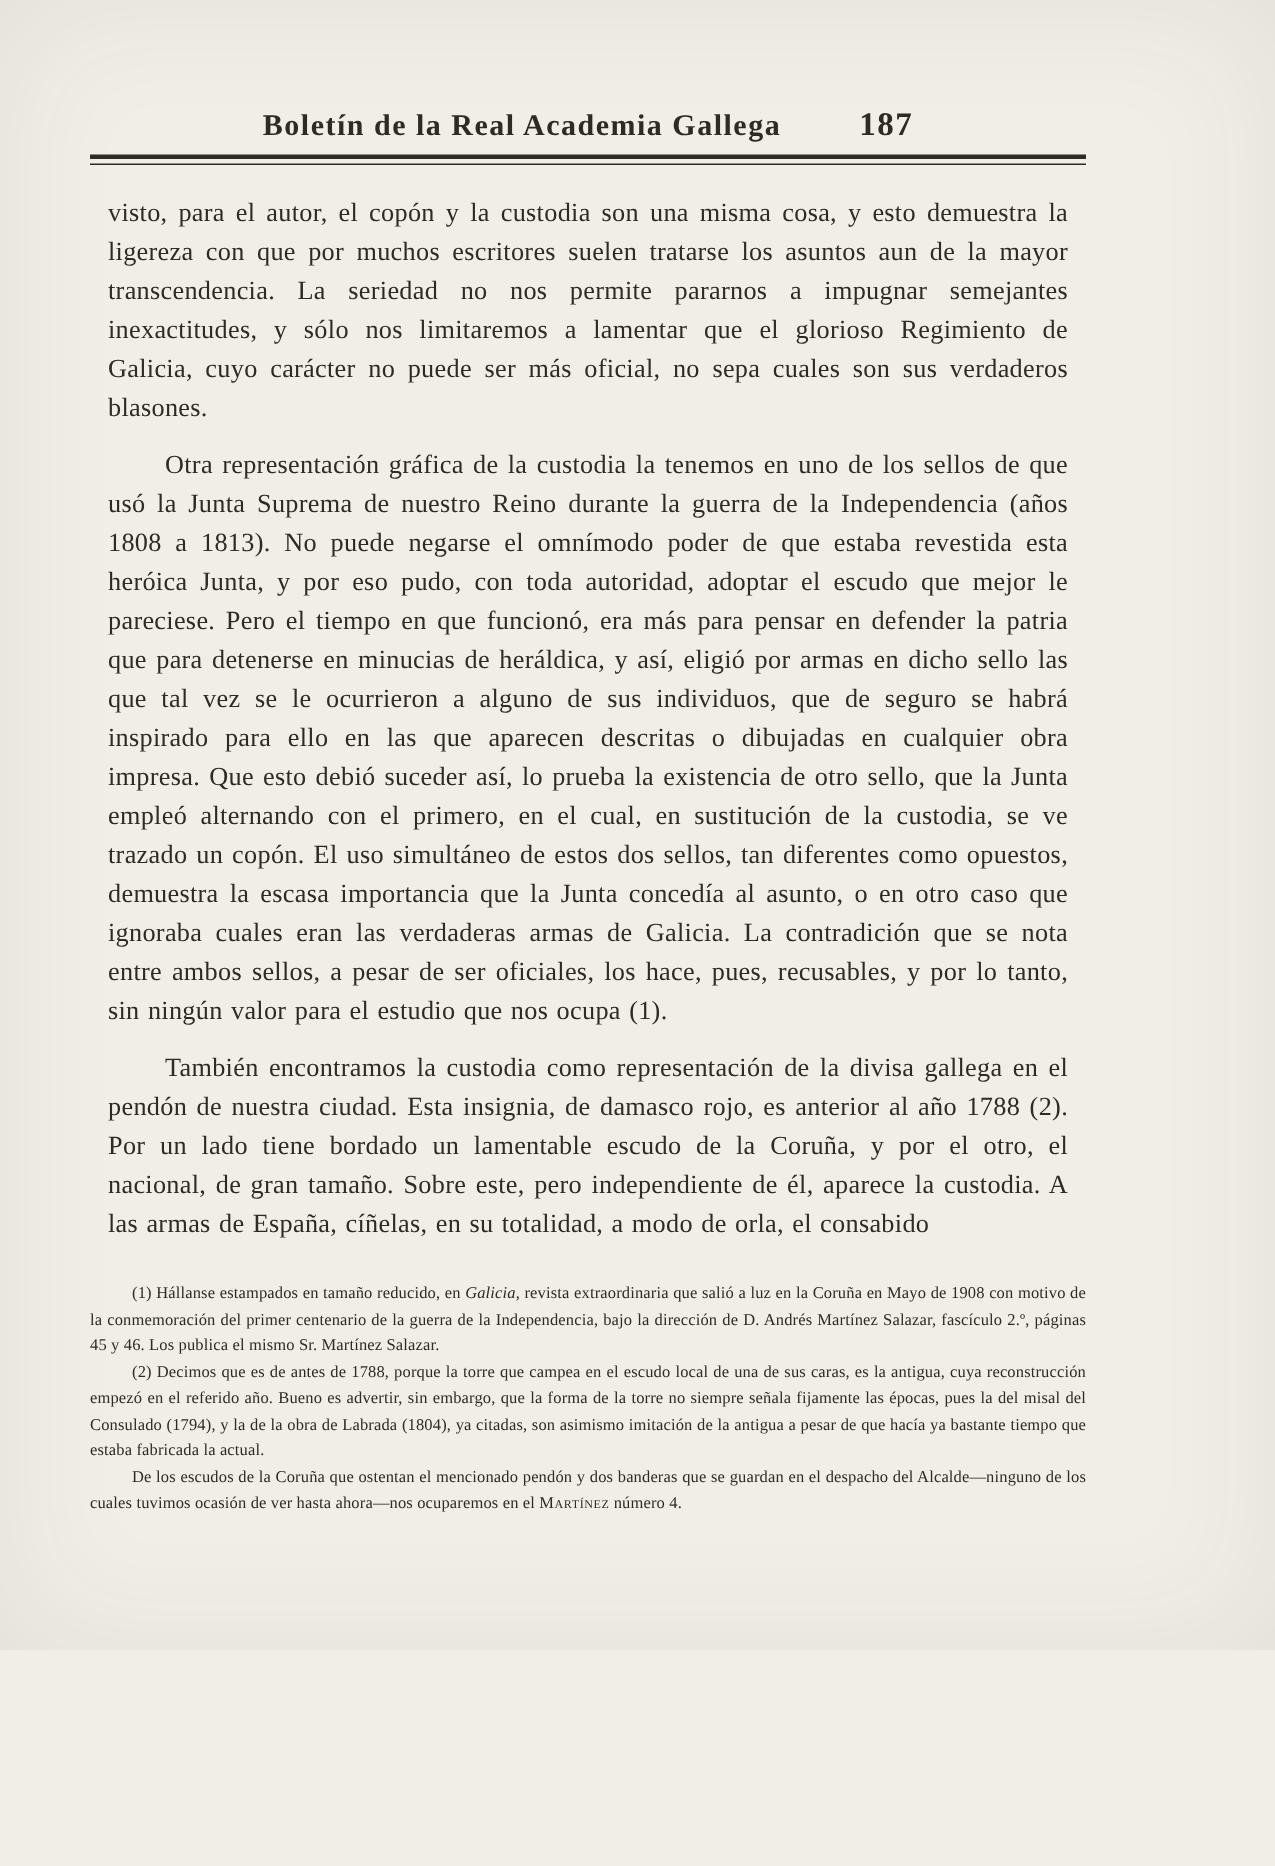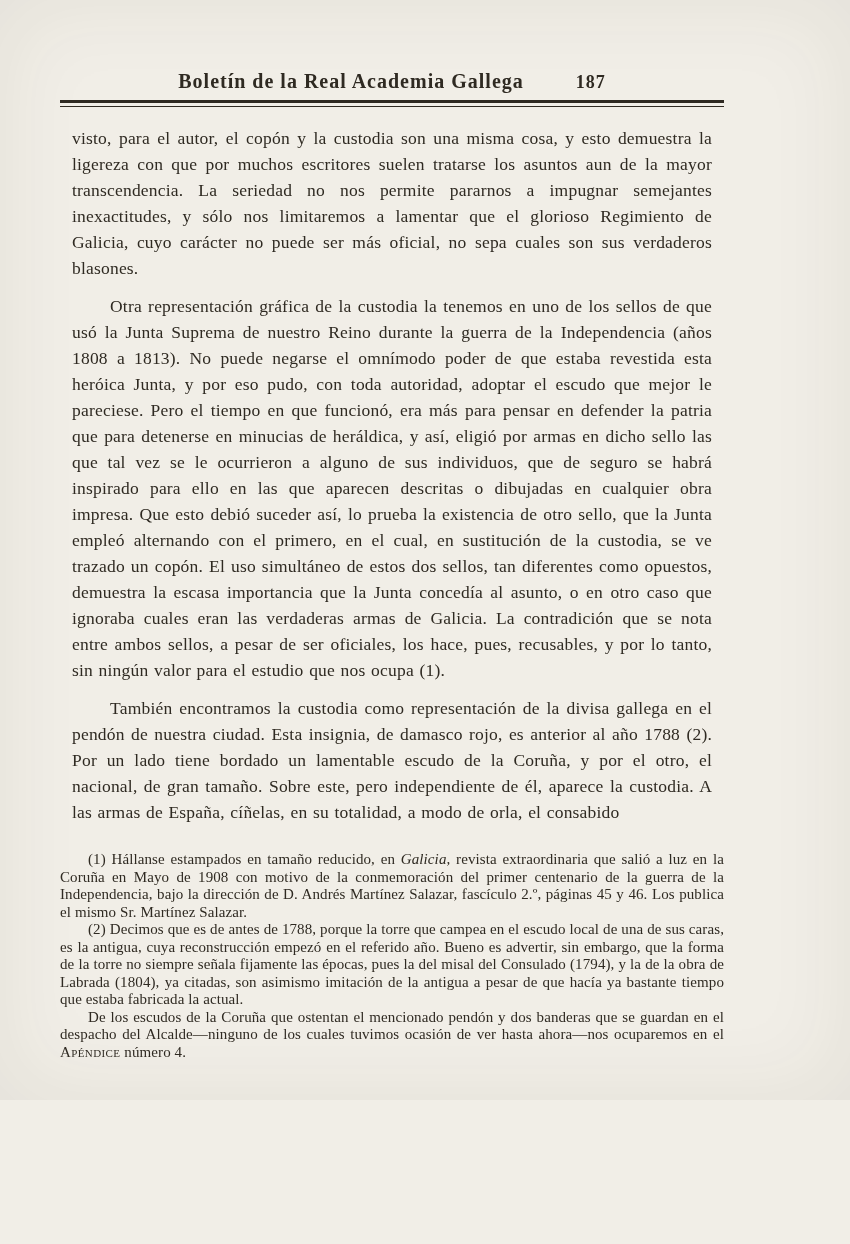--- a/index.html
+++ b/index.html
@@ -33,21 +33,21 @@
     align-items: baseline;
     gap: 52px;
   }
   .journal-title {
     font-size: 20px;
     font-weight: 700;
     letter-spacing: 1px;
     white-space: nowrap;
   }
   .page-number {
-    font-size: 18px;
+    font-size: 22px;
     font-weight: 700;
     letter-spacing: 1px;
   }
   .rule-thick {
     height: 3px;
     background: var(--ink);
     margin-top: 7px;
   }
   .rule-thin {
     height: 1px;
@@ -64,21 +64,21 @@
     word-spacing: 1px;
   }
   .body-text p.no-indent {
     text-indent: 0;
   }
   .footnotes {
     margin-top: 26px;
   }
   .footnotes p {
     margin: 0;
-    font-size: 15px;
+    font-size: 11px;
     line-height: 17.5px;
     text-align: justify;
     text-indent: 28px;
     letter-spacing: 0.1px;
   }
   .footnotes em {
     font-style: italic;
   }
   .smallcaps {
     font-variant: small-caps;
@@ -101,16 +101,16 @@
 
   <main class="body-text">
     <p class="no-indent">visto, para el autor, el copón y la custodia son una misma cosa, y esto demuestra la ligereza con que por muchos escritores suelen tratarse los asuntos aun de la mayor transcendencia. La seriedad no nos permite pararnos a impugnar semejantes inexactitudes, y sólo nos limitaremos a lamentar que el glorioso Regimiento de Galicia, cuyo carácter no puede ser más oficial, no sepa cuales son sus verdaderos blasones.</p>
     <p>Otra representación gráfica de la custodia la tenemos en uno de los sellos de que usó la Junta Suprema de nuestro Reino durante la guerra de la Independencia (años 1808 a 1813). No puede negarse el omnímodo poder de que estaba revestida esta heróica Junta, y por eso pudo, con toda autoridad, adoptar el escudo que mejor le pareciese. Pero el tiempo en que funcionó, era más para pensar en defender la patria que para detenerse en minucias de heráldica, y así, eligió por armas en dicho sello las que tal vez se le ocurrieron a alguno de sus individuos, que de seguro se habrá inspirado para ello en las que aparecen descritas o dibujadas en cualquier obra impresa. Que esto debió suceder así, lo prueba la existencia de otro sello, que la Junta empleó alternando con el primero, en el cual, en sustitución de la custodia, se ve trazado un copón. El uso simultáneo de estos dos sellos, tan diferentes como opuestos, demuestra la escasa importancia que la Junta concedía al asunto, o en otro caso que ignoraba cuales eran las verdaderas armas de Galicia. La contradición que se nota entre ambos sellos, a pesar de ser oficiales, los hace, pues, recusables, y por lo tanto, sin ningún valor para el estudio que nos ocupa (1).</p>
     <p>También encontramos la custodia como representación de la divisa gallega en el pendón de nuestra ciudad. Esta insignia, de damasco rojo, es anterior al año 1788 (2). Por un lado tiene bordado un lamentable escudo de la Coruña, y por el otro, el nacional, de gran tamaño. Sobre este, pero independiente de él, aparece la custodia. A las armas de España, cíñelas, en su totalidad, a modo de orla, el consabido</p>
   </main>
 
   <section class="footnotes">
     <p><span>(1)  Hállanse estampados en tamaño reducido, en </span><em>Galicia,</em><span> revista extraordinaria que salió a luz en la Coruña en Mayo de 1908 con motivo de la conmemoración del primer centenario de la guerra de la Independencia, bajo la dirección de D. Andrés Martínez Salazar, fascículo 2.º, páginas 45 y 46. Los publica el mismo Sr. Martínez Salazar.</span></p>
     <p><span>(2)  Decimos que es de antes de 1788, porque la torre que campea en el escudo local de una de sus caras, es la antigua, cuya reconstrucción empezó en el referido año. Bueno es advertir, sin embargo, que la forma de la torre no siempre señala fijamente las épocas, pues la del misal del Consulado (1794), y la de la obra de Labrada (1804), ya citadas, son asimismo imitación de la antigua a pesar de que hacía ya bastante tiempo que estaba fabricada la actual.</span></p>
-    <p><span>De los escudos de la Coruña que ostentan el mencionado pendón y dos banderas que se guardan en el despacho del Alcalde—ninguno de los cuales tuvimos ocasión de ver hasta ahora—nos ocuparemos en el </span><span class="smallcaps">Apéndice</span><span> número 4.</span></p>
+    <p><span>De los escudos de la Coruña que ostentan el mencionado pendón y dos banderas que se guardan en el despacho del Alcalde—ninguno de los cuales tuvimos ocasión de ver hasta ahora—nos ocuparemos en el </span><span class="smallcaps">Martínez</span><span> número 4.</span></p>
   </section>
 
 </div>
 
 </body></html>

